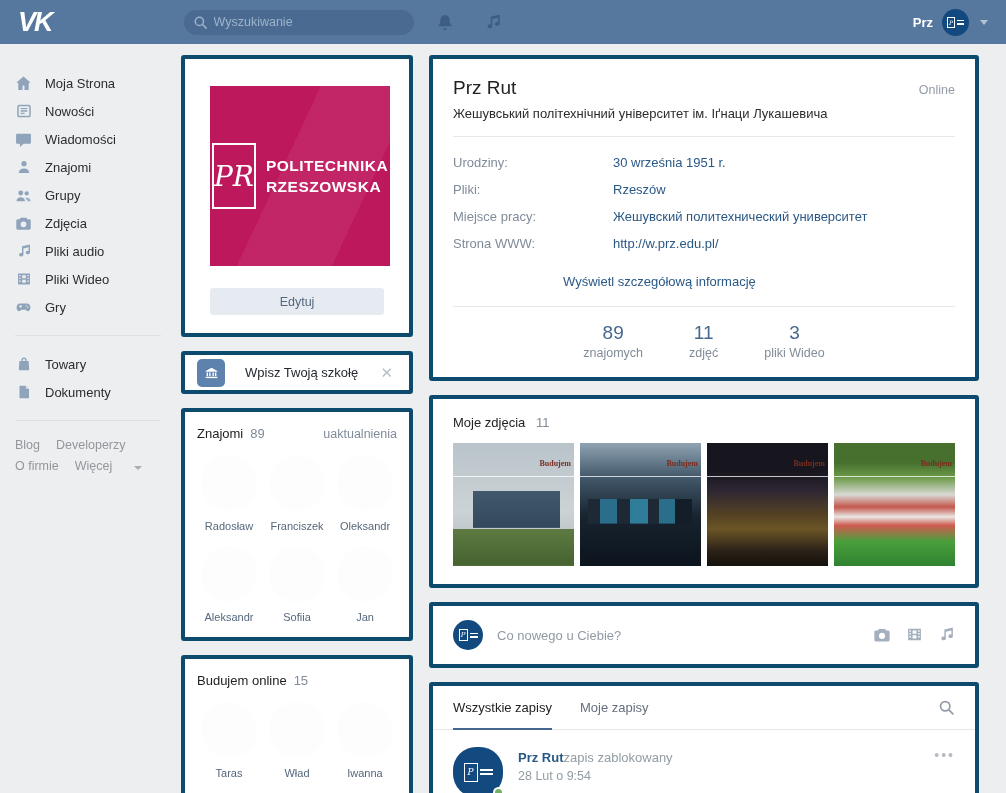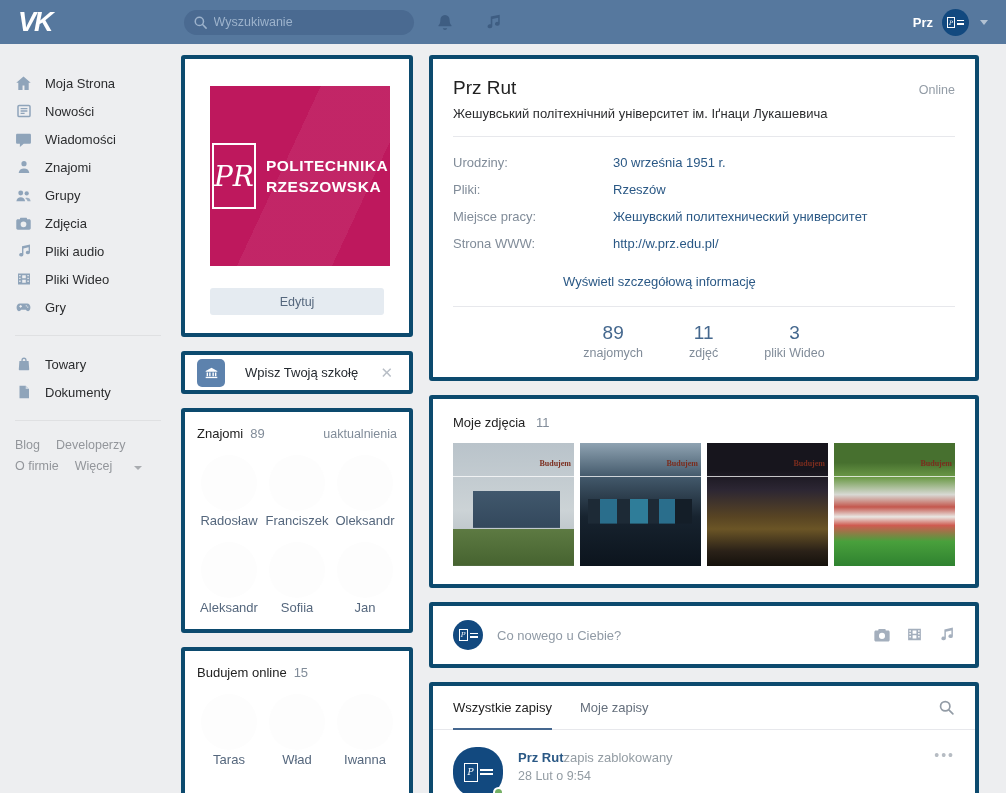--- a/index.html
+++ b/index.html
@@ -72,21 +72,21 @@
   .school-text { margin-left:20px; flex:1; color:#24292f; }
   .widget-close { color:#b8bec6; font-size:15px; cursor:pointer; padding:2px 4px; }
 
   .module-head { display:flex; align-items:baseline; padding:14px 12px 4px; }
   .module-title { color:#222; cursor:pointer; }
   .module-count { color:#818c99; margin-left:7px; }
   .module-link { margin-left:auto; color:#818c99; cursor:pointer; font-size:12.5px; }
   .fr-grid { display:flex; justify-content:space-between; padding:10px 12px 4px; }
   .fr-cell { width:64px; text-align:center; cursor:pointer; }
   .fr-ava { width:56px; height:56px; border-radius:50%; background:#fdfdfd; margin:0 auto; }
-  .fr-name { margin-top:2px; color:#55677d; font-size:13px; white-space:nowrap; overflow:hidden; }
+  .fr-name { margin-top:9px; color:#55677d; font-size:11px; white-space:nowrap; overflow:hidden; }
   .online-card { margin-bottom:0; padding-bottom:58px; }
 
   
   .col-main { width:550px; }
   .head-card { padding:18px 20px 0; }
   .name-row { display:flex; align-items:baseline; }
   .profile-name { font-size:19px; font-weight:500; color:#222; }
   .online-lbl { margin-left:auto; color:#939ca6; font-size:12.5px; }
   .status-line { margin-top:7px; color:#2b2c2e; }
   .hdiv { height:1px; background:#e7e8ec; margin-top:15px; }

